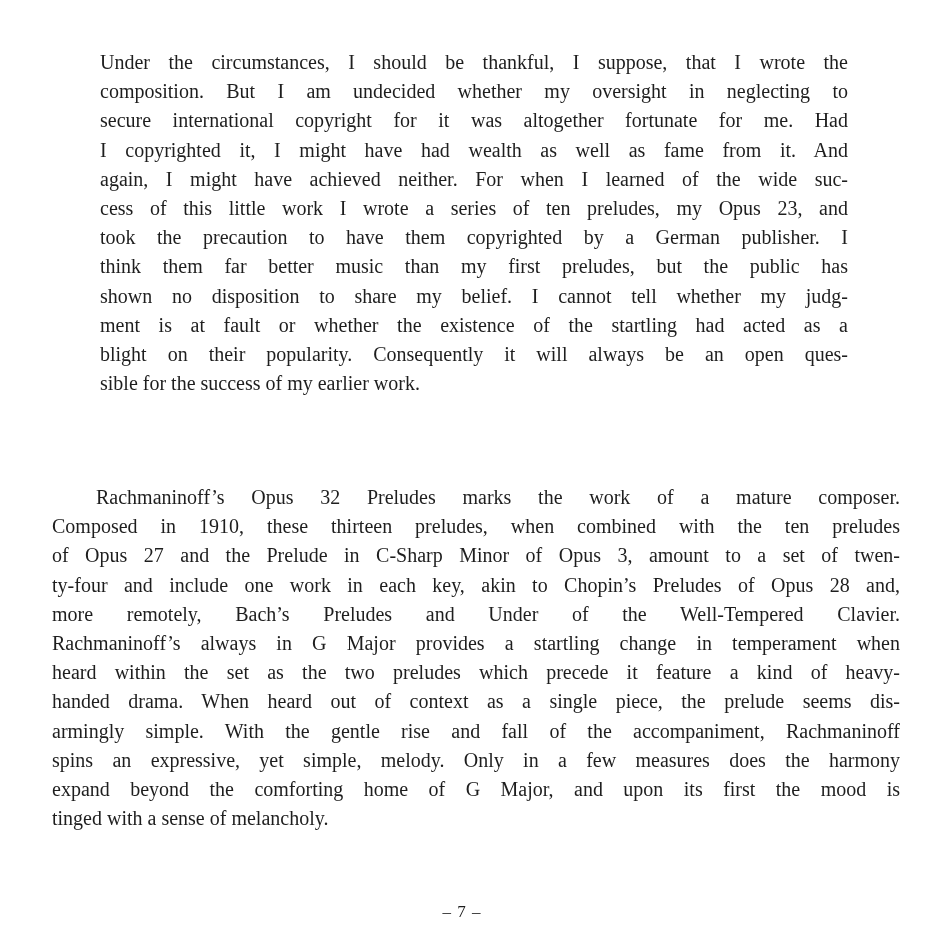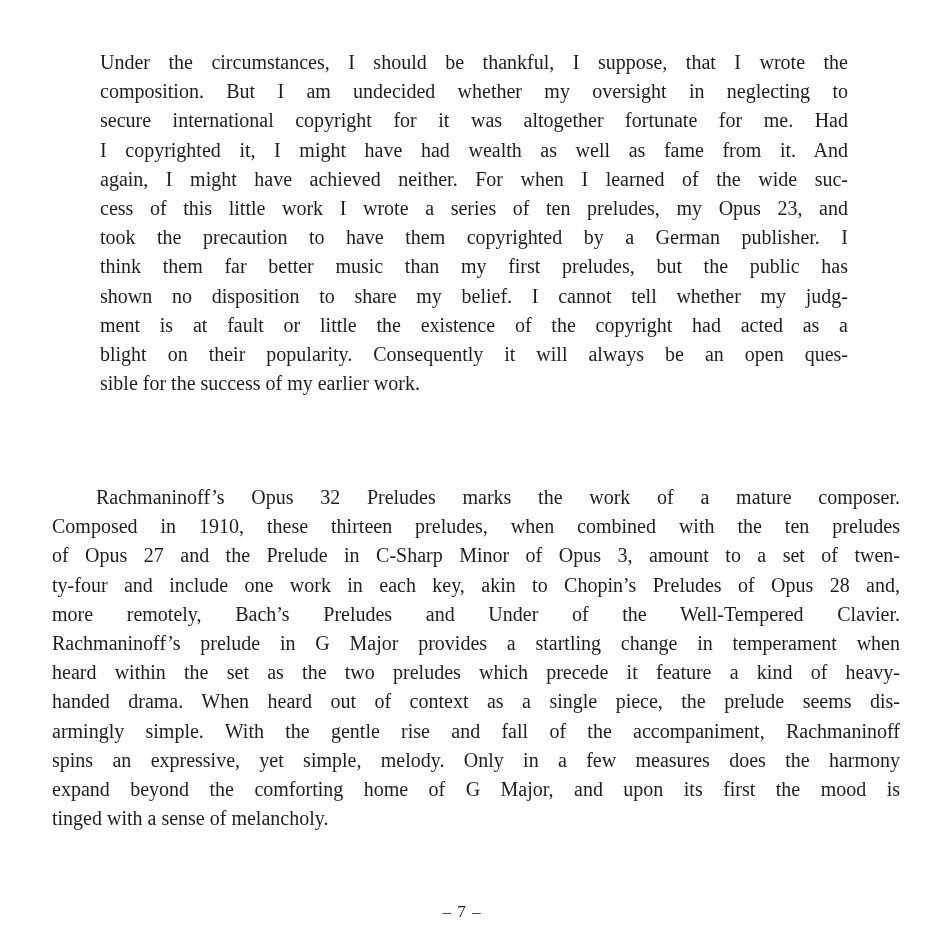--- a/index.html
+++ b/index.html
@@ -64,32 +64,32 @@
   <div class="blockquote">
       <div class="line first">Under the circumstances, I should be thankful, I suppose, that I wrote the</div>
       <div class="line">composition.  But I am undecided whether my oversight in neglecting to</div>
       <div class="line">secure international copyright for it was altogether fortunate for me.  Had</div>
       <div class="line">I copyrighted it, I might have had wealth as well as fame from it.  And</div>
       <div class="line">again, I might have achieved neither.  For when I learned of the wide suc-</div>
       <div class="line">cess of this little work I wrote a series of ten preludes, my Opus 23, and</div>
       <div class="line">took the precaution to have them copyrighted by a German publisher.  I</div>
       <div class="line">think them far better music than my first preludes, but the public has</div>
       <div class="line">shown no disposition to share my belief.  I cannot tell whether my judg-</div>
-      <div class="line">ment is at fault or little the existence of the copyright had acted as a</div>
+      <div class="line">ment is at fault or whether the existence of the startling had acted as a</div>
       <div class="line">blight on their popularity.  Consequently it will always be an open ques-</div>
       <div class="line last">sible for the success of my earlier work.</div>
     </div>
 
   <div class="body-paragraph">
       <div class="line first">Rachmaninoff’s Opus 32 Preludes marks the work of a mature composer.</div>
       <div class="line">Composed in 1910, these thirteen preludes, when combined with the ten preludes</div>
       <div class="line">of Opus 27 and the Prelude in C-Sharp Minor of Opus 3, amount to a set of twen-</div>
       <div class="line">ty-four and include one work in each key, akin to Chopin’s Preludes of Opus 28 and,</div>
       <div class="line">more remotely, Bach’s Preludes and Under of the Well-Tempered Clavier.</div>
-      <div class="line">Rachmaninoff’s prelude in G Major provides a startling change in temperament when</div>
+      <div class="line">Rachmaninoff’s always in G Major provides a startling change in temperament when</div>
       <div class="line">heard within the set as the two preludes which precede it feature a kind of heavy-</div>
       <div class="line">handed drama.  When heard out of context as a single piece, the prelude seems dis-</div>
       <div class="line">armingly simple.  With the gentle rise and fall of the accompaniment, Rachmaninoff</div>
       <div class="line">spins an expressive, yet simple, melody.  Only in a few measures does the harmony</div>
       <div class="line">expand beyond the comforting home of G Major, and upon its first the mood is</div>
       <div class="line last">tinged with a sense of melancholy.</div>
     </div>
 
   <div class="footer">
     <span>– 7 –</span>

